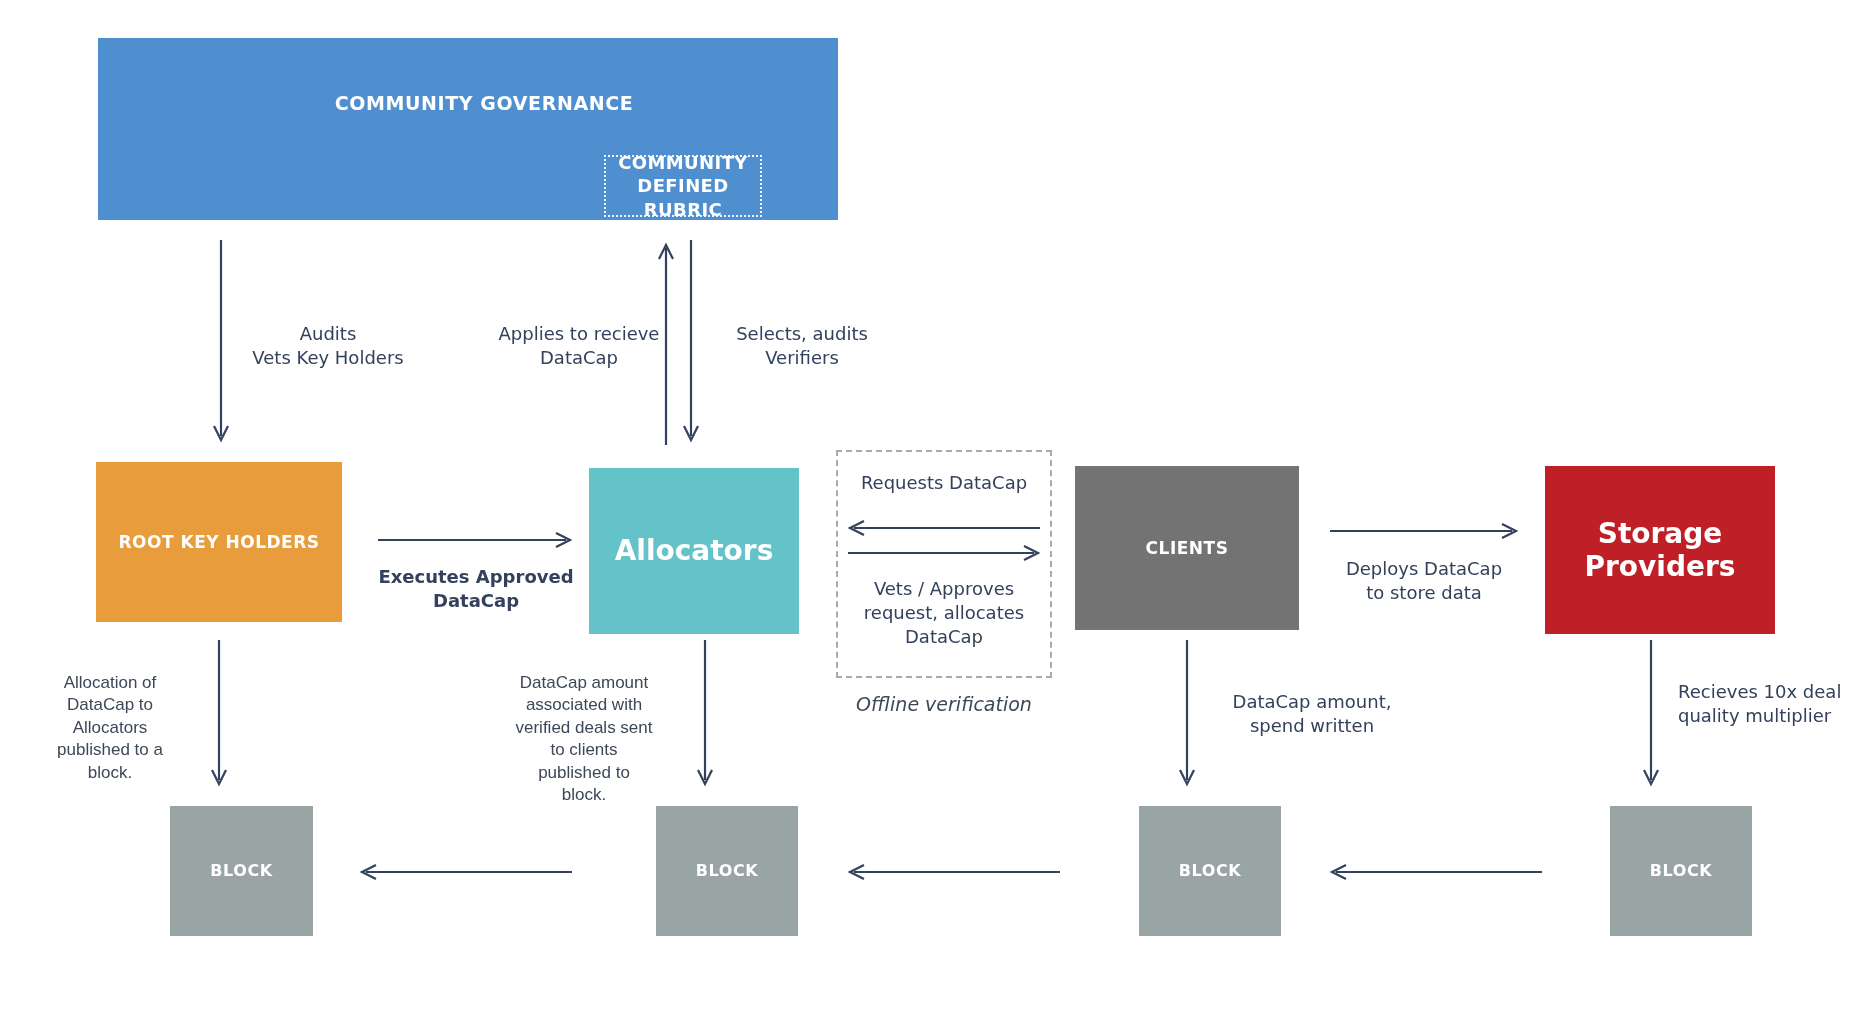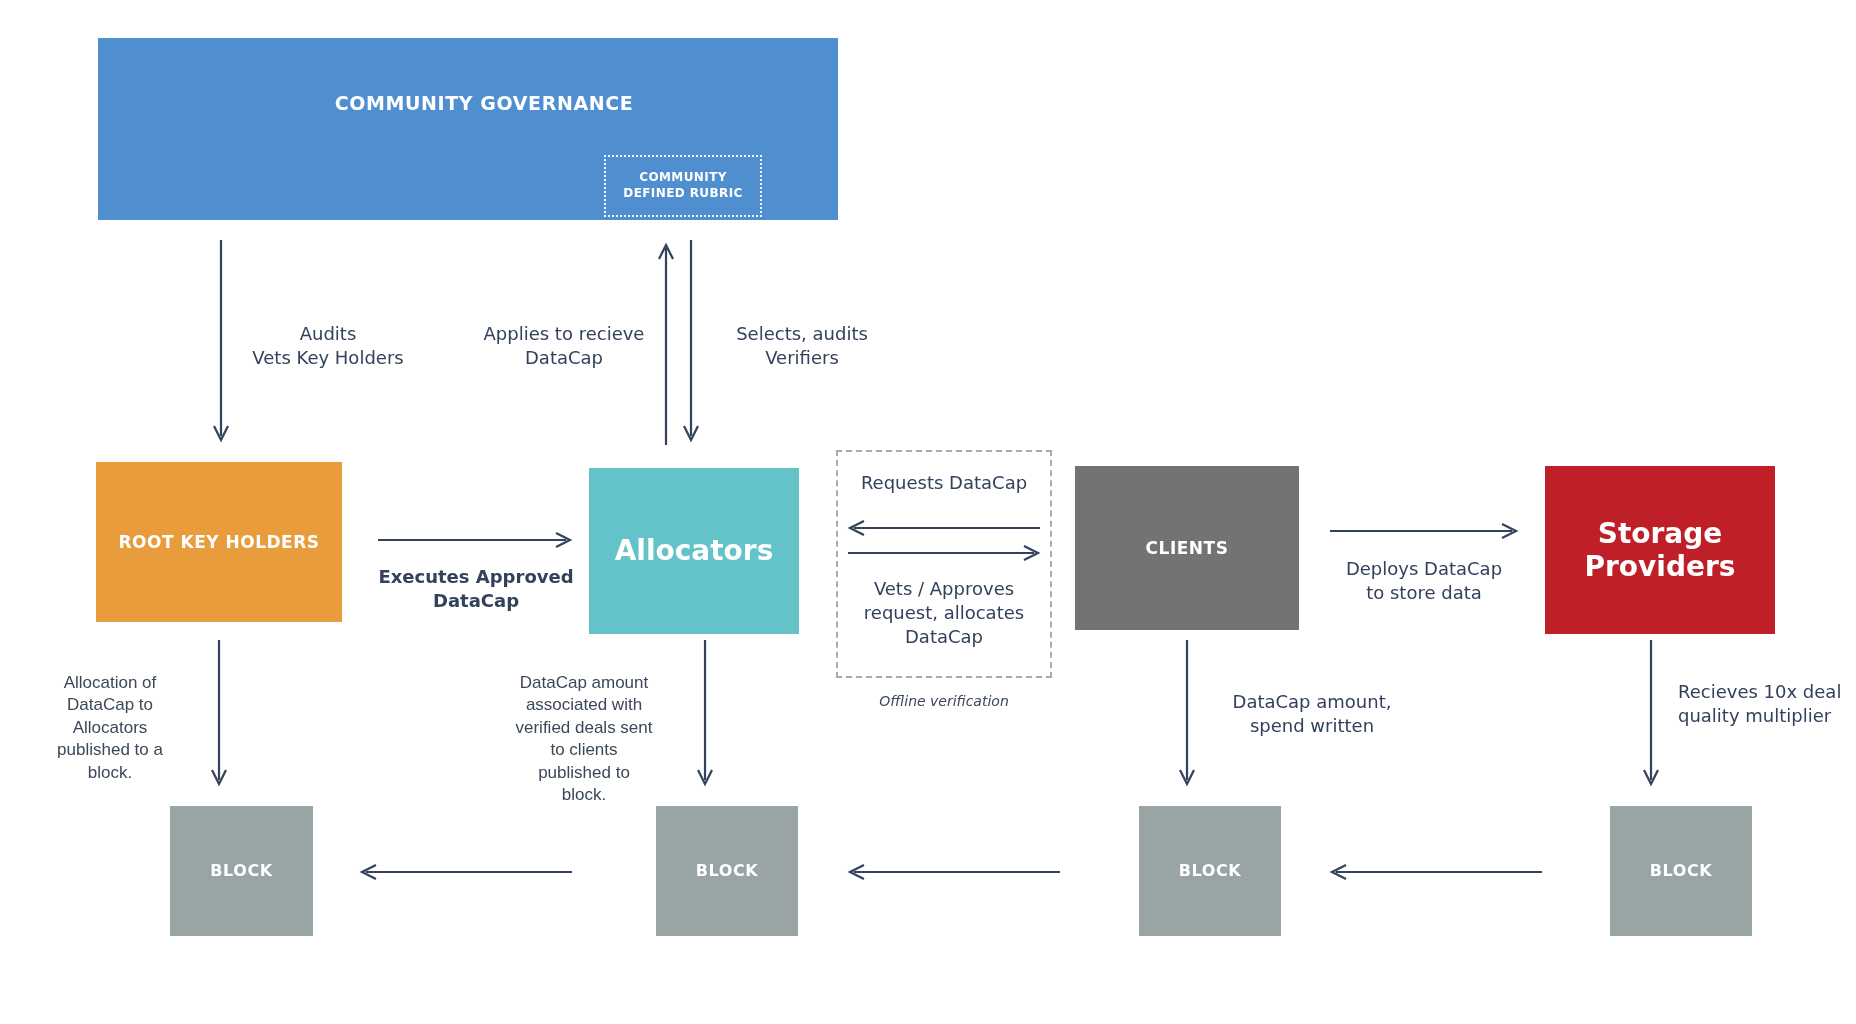--- a/index.html
+++ b/index.html
@@ -51,21 +51,21 @@
   .rubric {
     position: absolute;
     box-sizing: border-box;
     border: 2px dotted rgba(255,255,255,0.92);
     display: flex;
     align-items: center;
     justify-content: center;
     text-align: center;
     color: #ffffff;
     font-weight: bold;
-    font-size: 12px;
+    font-size: 18px;
     line-height: 1.3;
     letter-spacing: 0.4px;
   }
   .dashbox {
     position: absolute;
     box-sizing: border-box;
     border: 2px dashed #aaaaaa;
     background: transparent;
   }
   .lbl {
@@ -81,21 +81,21 @@
     color: #3c4858;
     font-family: "Liberation Sans", sans-serif;
     font-size: 17px;
     line-height: 1.32;
     text-align: center;
     white-space: pre-line;
   }
   .lbl-italic {
     position: absolute;
     color: #3c4858;
-    font-size: 14px;
+    font-size: 19px;
     font-style: italic;
     text-align: center;
     white-space: nowrap;
   }
   .arrowsvg {
     position: absolute;
     overflow: visible;
   }
   svg line, svg path { stroke: #33415c; }
 </style>
@@ -122,21 +122,21 @@
     <path d="M4,19 L11,5 L18,19" fill="none" stroke-width="2.2"></path>
   </svg>
 
   <svg class="arrowsvg" style="left:680px; top:240px;" width="22" height="205" viewBox="0 0 22 205">
     <line x1="11" y1="0" x2="11" y2="196" stroke-width="2.2"></line>
     <path d="M4,186 L11,200 L18,186" fill="none" stroke-width="2.2"></path>
   </svg>
 
   <div class="lbl" style="left:228px; top:322px; width:200px;">Audits
 Vets Key Holders</div>
-  <div class="lbl" style="left:464px; top:322px; width:200px;">Applies to recieve
+  <div class="lbl" style="left:479px; top:322px; width:200px;">Applies to recieve
 DataCap</div>
   <div class="lbl" style="left:712px; top:322px; width:180px;">Selects, audits
 Verifiers</div>
 
   <div class="box box-caps" style="left:96px; top:462px; width:246px; height:160px; background:#e89c3c;">
     <span>ROOT KEY
 HOLDERS</span>
   </div>
 
   <div class="box box-title" style="left:589px; top:468px; width:210px; height:166px; background:#64c3c8;">

